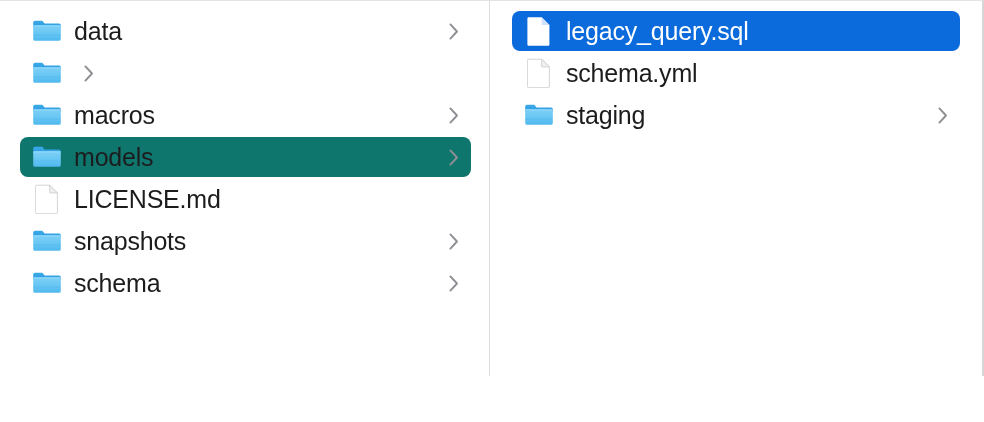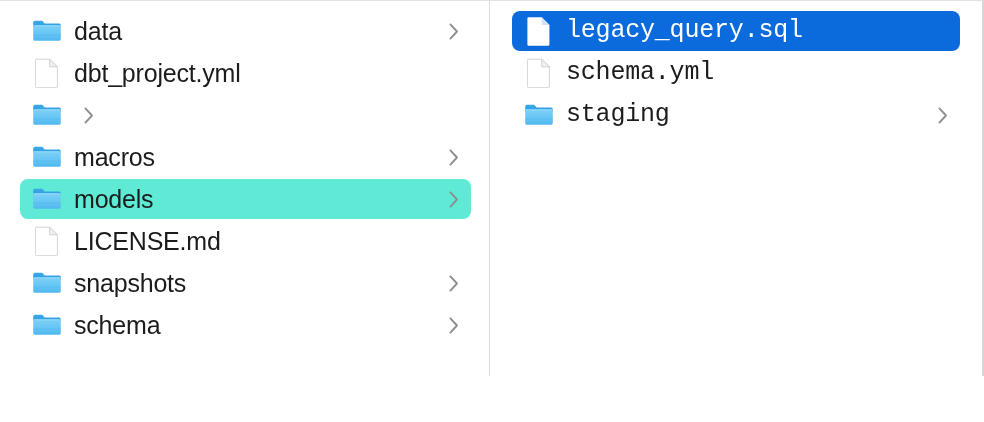--- a/index.html
+++ b/index.html
@@ -48,25 +48,24 @@
     padding-left: 12px;
     padding-right: 10px;
     border-radius: 8px;
     box-sizing: border-box;
     cursor: default;
     user-select: none;
   }
   .column.second .row {
     margin-left: 22px;
     margin-right: 22px;
-    font-family: Liberation Mono, monospace;
   }
 
   .row.selected-inactive {
-    background: #5eead4;
+    background: #0f766e;
   }
   .row.selected-active {
     background: #0b6bdd;
   }
 
   .icon-slot {
     flex: 0 0 auto;
     width: 30px;
     height: 30px;
     margin-right: 12px;
@@ -136,26 +135,106 @@
         </span>
         <span class="row-label">data</span>
         <span class="chevron">
           <svg width="10" height="17" viewBox="0 0 10 17" aria-hidden="true">
             <path d="M1.4 1.4L8 8.5l-6.6 7.1" fill="none" stroke="#8e8e93" stroke-width="1.9" stroke-linecap="round" stroke-linejoin="round"></path>
           </svg>
         </span>
       </div>
       <div class="row">
         <span class="icon-slot">
+          <svg width="30" height="24" viewBox="0 0 30 24" aria-hidden="true">
+            <defs>
+              <linearGradient id="fTab" x1="0" y1="0" x2="0" y2="1">
+                <stop offset="0%" stop-color="#3aa9e8"></stop>
+                <stop offset="100%" stop-color="#2f9be0"></stop>
+              </linearGradient>
+              <linearGradient id="fBody" x1="0" y1="0" x2="0" y2="1">
+                <stop offset="0%" stop-color="#7fd0f7"></stop>
+                <stop offset="55%" stop-color="#66c6f3"></stop>
+                <stop offset="100%" stop-color="#4fb8ee"></stop>
+              </linearGradient>
+            </defs>
+            <path d="M1.2 3.6a1.8 1.8 0 0 1 1.8-1.8h7.3l2.3 2.6h14.4a1.8 1.8 0 0 1 1.8 1.8v2.2H1.2z" fill="url(#fTab)"></path>
+            <rect x="1.2" y="6.2" width="27.6" height="15.6" rx="1.9" fill="url(#fBody)"></rect>
+            <rect x="1.2" y="6.2" width="27.6" height="1.5" fill="#8fd8fa" opacity="0.75"></rect>
+            <rect x="1.2" y="15.6" width="27.6" height="0.9" fill="#4db4ea" opacity="0.5"></rect>
+          </svg>
+        </span>
+        <span class="chevron">
+          <svg width="10" height="17" viewBox="0 0 10 17" aria-hidden="true">
+            <path d="M1.4 1.4L8 8.5l-6.6 7.1" fill="none" stroke="#8e8e93" stroke-width="1.9" stroke-linecap="round" stroke-linejoin="round"></path>
+          </svg>
+        </span>
+      </div>
+      <div class="row">
+        <span class="icon-slot">
+          <svg width="30" height="24" viewBox="0 0 30 24" aria-hidden="true">
+            <defs>
+              <linearGradient id="fTab" x1="0" y1="0" x2="0" y2="1">
+                <stop offset="0%" stop-color="#3aa9e8"></stop>
+                <stop offset="100%" stop-color="#2f9be0"></stop>
+              </linearGradient>
+              <linearGradient id="fBody" x1="0" y1="0" x2="0" y2="1">
+                <stop offset="0%" stop-color="#7fd0f7"></stop>
+                <stop offset="55%" stop-color="#66c6f3"></stop>
+                <stop offset="100%" stop-color="#4fb8ee"></stop>
+              </linearGradient>
+            </defs>
+            <path d="M1.2 3.6a1.8 1.8 0 0 1 1.8-1.8h7.3l2.3 2.6h14.4a1.8 1.8 0 0 1 1.8 1.8v2.2H1.2z" fill="url(#fTab)"></path>
+            <rect x="1.2" y="6.2" width="27.6" height="15.6" rx="1.9" fill="url(#fBody)"></rect>
+            <rect x="1.2" y="6.2" width="27.6" height="1.5" fill="#8fd8fa" opacity="0.75"></rect>
+            <rect x="1.2" y="15.6" width="27.6" height="0.9" fill="#4db4ea" opacity="0.5"></rect>
+          </svg>
+        </span>
+        <span class="row-label">macros</span>
+        <span class="chevron">
+          <svg width="10" height="17" viewBox="0 0 10 17" aria-hidden="true">
+            <path d="M1.4 1.4L8 8.5l-6.6 7.1" fill="none" stroke="#8e8e93" stroke-width="1.9" stroke-linecap="round" stroke-linejoin="round"></path>
+          </svg>
+        </span>
+      </div>
+      <div class="row selected-inactive">
+        <span class="icon-slot">
+          <svg width="30" height="24" viewBox="0 0 30 24" aria-hidden="true">
+            <defs>
+              <linearGradient id="fTab" x1="0" y1="0" x2="0" y2="1">
+                <stop offset="0%" stop-color="#3aa9e8"></stop>
+                <stop offset="100%" stop-color="#2f9be0"></stop>
+              </linearGradient>
+              <linearGradient id="fBody" x1="0" y1="0" x2="0" y2="1">
+                <stop offset="0%" stop-color="#7fd0f7"></stop>
+                <stop offset="55%" stop-color="#66c6f3"></stop>
+                <stop offset="100%" stop-color="#4fb8ee"></stop>
+              </linearGradient>
+            </defs>
+            <path d="M1.2 3.6a1.8 1.8 0 0 1 1.8-1.8h7.3l2.3 2.6h14.4a1.8 1.8 0 0 1 1.8 1.8v2.2H1.2z" fill="url(#fTab)"></path>
+            <rect x="1.2" y="6.2" width="27.6" height="15.6" rx="1.9" fill="url(#fBody)"></rect>
+            <rect x="1.2" y="6.2" width="27.6" height="1.5" fill="#8fd8fa" opacity="0.75"></rect>
+            <rect x="1.2" y="15.6" width="27.6" height="0.9" fill="#4db4ea" opacity="0.5"></rect>
+          </svg>
+        </span>
+        <span class="row-label">models</span>
+        <span class="chevron">
+          <svg width="10" height="17" viewBox="0 0 10 17" aria-hidden="true">
+            <path d="M1.4 1.4L8 8.5l-6.6 7.1" fill="none" stroke="#8e8e93" stroke-width="1.9" stroke-linecap="round" stroke-linejoin="round"></path>
+          </svg>
+        </span>
+      </div>
+      <div class="row">
+        <span class="icon-slot">
           <svg width="24" height="30" viewBox="0 0 24 30" aria-hidden="true">
             <path d="M1.6 1.2h13.1l7.7 7.7v19.6a1.2 1.2 0 0 1-1.2 1.2H1.6a1.2 1.2 0 0 1-1.2-1.2V2.4A1.2 1.2 0 0 1 1.6 1.2z" fill="#ffffff" stroke="#cfcfcf" stroke-width="0.9"></path>
             <path d="M14.7 1.2l7.7 7.7h-7.7z" fill="#f0f0f0" stroke="#cfcfcf" stroke-width="0.9" stroke-linejoin="round"></path>
           </svg>
         </span>
-        <span class="row-label">dbt_project.yml</span>
+        <span class="row-label">LICENSE.md</span>
         <span class="chevron hidden">
           <svg width="10" height="17" viewBox="0 0 10 17" aria-hidden="true">
             <path d="M1.4 1.4L8 8.5l-6.6 7.1" fill="none" stroke="#8e8e93" stroke-width="1.9" stroke-linecap="round" stroke-linejoin="round"></path>
           </svg>
         </span>
       </div>
       <div class="row">
         <span class="icon-slot">
           <svg width="30" height="24" viewBox="0 0 30 24" aria-hidden="true">
             <defs>
@@ -168,171 +247,77 @@
                 <stop offset="55%" stop-color="#66c6f3"></stop>
                 <stop offset="100%" stop-color="#4fb8ee"></stop>
               </linearGradient>
             </defs>
             <path d="M1.2 3.6a1.8 1.8 0 0 1 1.8-1.8h7.3l2.3 2.6h14.4a1.8 1.8 0 0 1 1.8 1.8v2.2H1.2z" fill="url(#fTab)"></path>
             <rect x="1.2" y="6.2" width="27.6" height="15.6" rx="1.9" fill="url(#fBody)"></rect>
             <rect x="1.2" y="6.2" width="27.6" height="1.5" fill="#8fd8fa" opacity="0.75"></rect>
             <rect x="1.2" y="15.6" width="27.6" height="0.9" fill="#4db4ea" opacity="0.5"></rect>
           </svg>
         </span>
-        <span class="chevron">
-          <svg width="10" height="17" viewBox="0 0 10 17" aria-hidden="true">
-            <path d="M1.4 1.4L8 8.5l-6.6 7.1" fill="none" stroke="#8e8e93" stroke-width="1.9" stroke-linecap="round" stroke-linejoin="round"></path>
-          </svg>
-        </span>
-      </div>
-      <div class="row">
-        <span class="icon-slot">
-          <svg width="30" height="24" viewBox="0 0 30 24" aria-hidden="true">
-            <defs>
-              <linearGradient id="fTab" x1="0" y1="0" x2="0" y2="1">
-                <stop offset="0%" stop-color="#3aa9e8"></stop>
-                <stop offset="100%" stop-color="#2f9be0"></stop>
-              </linearGradient>
-              <linearGradient id="fBody" x1="0" y1="0" x2="0" y2="1">
-                <stop offset="0%" stop-color="#7fd0f7"></stop>
-                <stop offset="55%" stop-color="#66c6f3"></stop>
-                <stop offset="100%" stop-color="#4fb8ee"></stop>
-              </linearGradient>
-            </defs>
-            <path d="M1.2 3.6a1.8 1.8 0 0 1 1.8-1.8h7.3l2.3 2.6h14.4a1.8 1.8 0 0 1 1.8 1.8v2.2H1.2z" fill="url(#fTab)"></path>
-            <rect x="1.2" y="6.2" width="27.6" height="15.6" rx="1.9" fill="url(#fBody)"></rect>
-            <rect x="1.2" y="6.2" width="27.6" height="1.5" fill="#8fd8fa" opacity="0.75"></rect>
-            <rect x="1.2" y="15.6" width="27.6" height="0.9" fill="#4db4ea" opacity="0.5"></rect>
-          </svg>
-        </span>
-        <span class="row-label">macros</span>
-        <span class="chevron">
-          <svg width="10" height="17" viewBox="0 0 10 17" aria-hidden="true">
-            <path d="M1.4 1.4L8 8.5l-6.6 7.1" fill="none" stroke="#8e8e93" stroke-width="1.9" stroke-linecap="round" stroke-linejoin="round"></path>
-          </svg>
-        </span>
-      </div>
-      <div class="row selected-inactive">
-        <span class="icon-slot">
-          <svg width="30" height="24" viewBox="0 0 30 24" aria-hidden="true">
-            <defs>
-              <linearGradient id="fTab" x1="0" y1="0" x2="0" y2="1">
-                <stop offset="0%" stop-color="#3aa9e8"></stop>
-                <stop offset="100%" stop-color="#2f9be0"></stop>
-              </linearGradient>
-              <linearGradient id="fBody" x1="0" y1="0" x2="0" y2="1">
-                <stop offset="0%" stop-color="#7fd0f7"></stop>
-                <stop offset="55%" stop-color="#66c6f3"></stop>
-                <stop offset="100%" stop-color="#4fb8ee"></stop>
-              </linearGradient>
-            </defs>
-            <path d="M1.2 3.6a1.8 1.8 0 0 1 1.8-1.8h7.3l2.3 2.6h14.4a1.8 1.8 0 0 1 1.8 1.8v2.2H1.2z" fill="url(#fTab)"></path>
-            <rect x="1.2" y="6.2" width="27.6" height="15.6" rx="1.9" fill="url(#fBody)"></rect>
-            <rect x="1.2" y="6.2" width="27.6" height="1.5" fill="#8fd8fa" opacity="0.75"></rect>
-            <rect x="1.2" y="15.6" width="27.6" height="0.9" fill="#4db4ea" opacity="0.5"></rect>
-          </svg>
-        </span>
-        <span class="row-label">models</span>
-        <span class="chevron">
+        <span class="row-label">snapshots</span>
+        <span class="chevron">
+          <svg width="10" height="17" viewBox="0 0 10 17" aria-hidden="true">
+            <path d="M1.4 1.4L8 8.5l-6.6 7.1" fill="none" stroke="#8e8e93" stroke-width="1.9" stroke-linecap="round" stroke-linejoin="round"></path>
+          </svg>
+        </span>
+      </div>
+      <div class="row">
+        <span class="icon-slot">
+          <svg width="30" height="24" viewBox="0 0 30 24" aria-hidden="true">
+            <defs>
+              <linearGradient id="fTab" x1="0" y1="0" x2="0" y2="1">
+                <stop offset="0%" stop-color="#3aa9e8"></stop>
+                <stop offset="100%" stop-color="#2f9be0"></stop>
+              </linearGradient>
+              <linearGradient id="fBody" x1="0" y1="0" x2="0" y2="1">
+                <stop offset="0%" stop-color="#7fd0f7"></stop>
+                <stop offset="55%" stop-color="#66c6f3"></stop>
+                <stop offset="100%" stop-color="#4fb8ee"></stop>
+              </linearGradient>
+            </defs>
+            <path d="M1.2 3.6a1.8 1.8 0 0 1 1.8-1.8h7.3l2.3 2.6h14.4a1.8 1.8 0 0 1 1.8 1.8v2.2H1.2z" fill="url(#fTab)"></path>
+            <rect x="1.2" y="6.2" width="27.6" height="15.6" rx="1.9" fill="url(#fBody)"></rect>
+            <rect x="1.2" y="6.2" width="27.6" height="1.5" fill="#8fd8fa" opacity="0.75"></rect>
+            <rect x="1.2" y="15.6" width="27.6" height="0.9" fill="#4db4ea" opacity="0.5"></rect>
+          </svg>
+        </span>
+        <span class="row-label">schema</span>
+        <span class="chevron">
+          <svg width="10" height="17" viewBox="0 0 10 17" aria-hidden="true">
+            <path d="M1.4 1.4L8 8.5l-6.6 7.1" fill="none" stroke="#8e8e93" stroke-width="1.9" stroke-linecap="round" stroke-linejoin="round"></path>
+          </svg>
+        </span>
+      </div>
+    </div>
+  <div class="column second">
+      <div class="row selected-active">
+        <span class="icon-slot">
+          <svg width="24" height="30" viewBox="0 0 24 30" aria-hidden="true">
+            <path d="M1.6 1.2h13.1l7.7 7.7v19.6a1.2 1.2 0 0 1-1.2 1.2H1.6a1.2 1.2 0 0 1-1.2-1.2V2.4A1.2 1.2 0 0 1 1.6 1.2z" fill="#ffffff"></path>
+            <path d="M14.7 1.2l7.7 7.7h-7.7z" fill="#cfe2fa"></path>
+          </svg>
+        </span>
+        <span class="row-label">legacy_query.sql</span>
+        <span class="chevron hidden">
           <svg width="10" height="17" viewBox="0 0 10 17" aria-hidden="true">
             <path d="M1.4 1.4L8 8.5l-6.6 7.1" fill="none" stroke="#8e8e93" stroke-width="1.9" stroke-linecap="round" stroke-linejoin="round"></path>
           </svg>
         </span>
       </div>
       <div class="row">
         <span class="icon-slot">
           <svg width="24" height="30" viewBox="0 0 24 30" aria-hidden="true">
             <path d="M1.6 1.2h13.1l7.7 7.7v19.6a1.2 1.2 0 0 1-1.2 1.2H1.6a1.2 1.2 0 0 1-1.2-1.2V2.4A1.2 1.2 0 0 1 1.6 1.2z" fill="#ffffff" stroke="#cfcfcf" stroke-width="0.9"></path>
             <path d="M14.7 1.2l7.7 7.7h-7.7z" fill="#f0f0f0" stroke="#cfcfcf" stroke-width="0.9" stroke-linejoin="round"></path>
           </svg>
         </span>
-        <span class="row-label">LICENSE.md</span>
-        <span class="chevron hidden">
-          <svg width="10" height="17" viewBox="0 0 10 17" aria-hidden="true">
-            <path d="M1.4 1.4L8 8.5l-6.6 7.1" fill="none" stroke="#8e8e93" stroke-width="1.9" stroke-linecap="round" stroke-linejoin="round"></path>
-          </svg>
-        </span>
-      </div>
-      <div class="row">
-        <span class="icon-slot">
-          <svg width="30" height="24" viewBox="0 0 30 24" aria-hidden="true">
-            <defs>
-              <linearGradient id="fTab" x1="0" y1="0" x2="0" y2="1">
-                <stop offset="0%" stop-color="#3aa9e8"></stop>
-                <stop offset="100%" stop-color="#2f9be0"></stop>
-              </linearGradient>
-              <linearGradient id="fBody" x1="0" y1="0" x2="0" y2="1">
-                <stop offset="0%" stop-color="#7fd0f7"></stop>
-                <stop offset="55%" stop-color="#66c6f3"></stop>
-                <stop offset="100%" stop-color="#4fb8ee"></stop>
-              </linearGradient>
-            </defs>
-            <path d="M1.2 3.6a1.8 1.8 0 0 1 1.8-1.8h7.3l2.3 2.6h14.4a1.8 1.8 0 0 1 1.8 1.8v2.2H1.2z" fill="url(#fTab)"></path>
-            <rect x="1.2" y="6.2" width="27.6" height="15.6" rx="1.9" fill="url(#fBody)"></rect>
-            <rect x="1.2" y="6.2" width="27.6" height="1.5" fill="#8fd8fa" opacity="0.75"></rect>
-            <rect x="1.2" y="15.6" width="27.6" height="0.9" fill="#4db4ea" opacity="0.5"></rect>
-          </svg>
-        </span>
-        <span class="row-label">snapshots</span>
-        <span class="chevron">
-          <svg width="10" height="17" viewBox="0 0 10 17" aria-hidden="true">
-            <path d="M1.4 1.4L8 8.5l-6.6 7.1" fill="none" stroke="#8e8e93" stroke-width="1.9" stroke-linecap="round" stroke-linejoin="round"></path>
-          </svg>
-        </span>
-      </div>
-      <div class="row">
-        <span class="icon-slot">
-          <svg width="30" height="24" viewBox="0 0 30 24" aria-hidden="true">
-            <defs>
-              <linearGradient id="fTab" x1="0" y1="0" x2="0" y2="1">
-                <stop offset="0%" stop-color="#3aa9e8"></stop>
-                <stop offset="100%" stop-color="#2f9be0"></stop>
-              </linearGradient>
-              <linearGradient id="fBody" x1="0" y1="0" x2="0" y2="1">
-                <stop offset="0%" stop-color="#7fd0f7"></stop>
-                <stop offset="55%" stop-color="#66c6f3"></stop>
-                <stop offset="100%" stop-color="#4fb8ee"></stop>
-              </linearGradient>
-            </defs>
-            <path d="M1.2 3.6a1.8 1.8 0 0 1 1.8-1.8h7.3l2.3 2.6h14.4a1.8 1.8 0 0 1 1.8 1.8v2.2H1.2z" fill="url(#fTab)"></path>
-            <rect x="1.2" y="6.2" width="27.6" height="15.6" rx="1.9" fill="url(#fBody)"></rect>
-            <rect x="1.2" y="6.2" width="27.6" height="1.5" fill="#8fd8fa" opacity="0.75"></rect>
-            <rect x="1.2" y="15.6" width="27.6" height="0.9" fill="#4db4ea" opacity="0.5"></rect>
-          </svg>
-        </span>
-        <span class="row-label">schema</span>
-        <span class="chevron">
-          <svg width="10" height="17" viewBox="0 0 10 17" aria-hidden="true">
-            <path d="M1.4 1.4L8 8.5l-6.6 7.1" fill="none" stroke="#8e8e93" stroke-width="1.9" stroke-linecap="round" stroke-linejoin="round"></path>
-          </svg>
-        </span>
-      </div>
-    </div>
-  <div class="column second">
-      <div class="row selected-active">
-        <span class="icon-slot">
-          <svg width="24" height="30" viewBox="0 0 24 30" aria-hidden="true">
-            <path d="M1.6 1.2h13.1l7.7 7.7v19.6a1.2 1.2 0 0 1-1.2 1.2H1.6a1.2 1.2 0 0 1-1.2-1.2V2.4A1.2 1.2 0 0 1 1.6 1.2z" fill="#ffffff"></path>
-            <path d="M14.7 1.2l7.7 7.7h-7.7z" fill="#cfe2fa"></path>
-          </svg>
-        </span>
-        <span class="row-label">legacy_query.sql</span>
-        <span class="chevron hidden">
-          <svg width="10" height="17" viewBox="0 0 10 17" aria-hidden="true">
-            <path d="M1.4 1.4L8 8.5l-6.6 7.1" fill="none" stroke="#8e8e93" stroke-width="1.9" stroke-linecap="round" stroke-linejoin="round"></path>
-          </svg>
-        </span>
-      </div>
-      <div class="row">
-        <span class="icon-slot">
-          <svg width="24" height="30" viewBox="0 0 24 30" aria-hidden="true">
-            <path d="M1.6 1.2h13.1l7.7 7.7v19.6a1.2 1.2 0 0 1-1.2 1.2H1.6a1.2 1.2 0 0 1-1.2-1.2V2.4A1.2 1.2 0 0 1 1.6 1.2z" fill="#ffffff" stroke="#cfcfcf" stroke-width="0.9"></path>
-            <path d="M14.7 1.2l7.7 7.7h-7.7z" fill="#f0f0f0" stroke="#cfcfcf" stroke-width="0.9" stroke-linejoin="round"></path>
-          </svg>
-        </span>
         <span class="row-label">schema.yml</span>
         <span class="chevron hidden">
           <svg width="10" height="17" viewBox="0 0 10 17" aria-hidden="true">
             <path d="M1.4 1.4L8 8.5l-6.6 7.1" fill="none" stroke="#8e8e93" stroke-width="1.9" stroke-linecap="round" stroke-linejoin="round"></path>
           </svg>
         </span>
       </div>
       <div class="row">
         <span class="icon-slot">
           <svg width="30" height="24" viewBox="0 0 30 24" aria-hidden="true">

